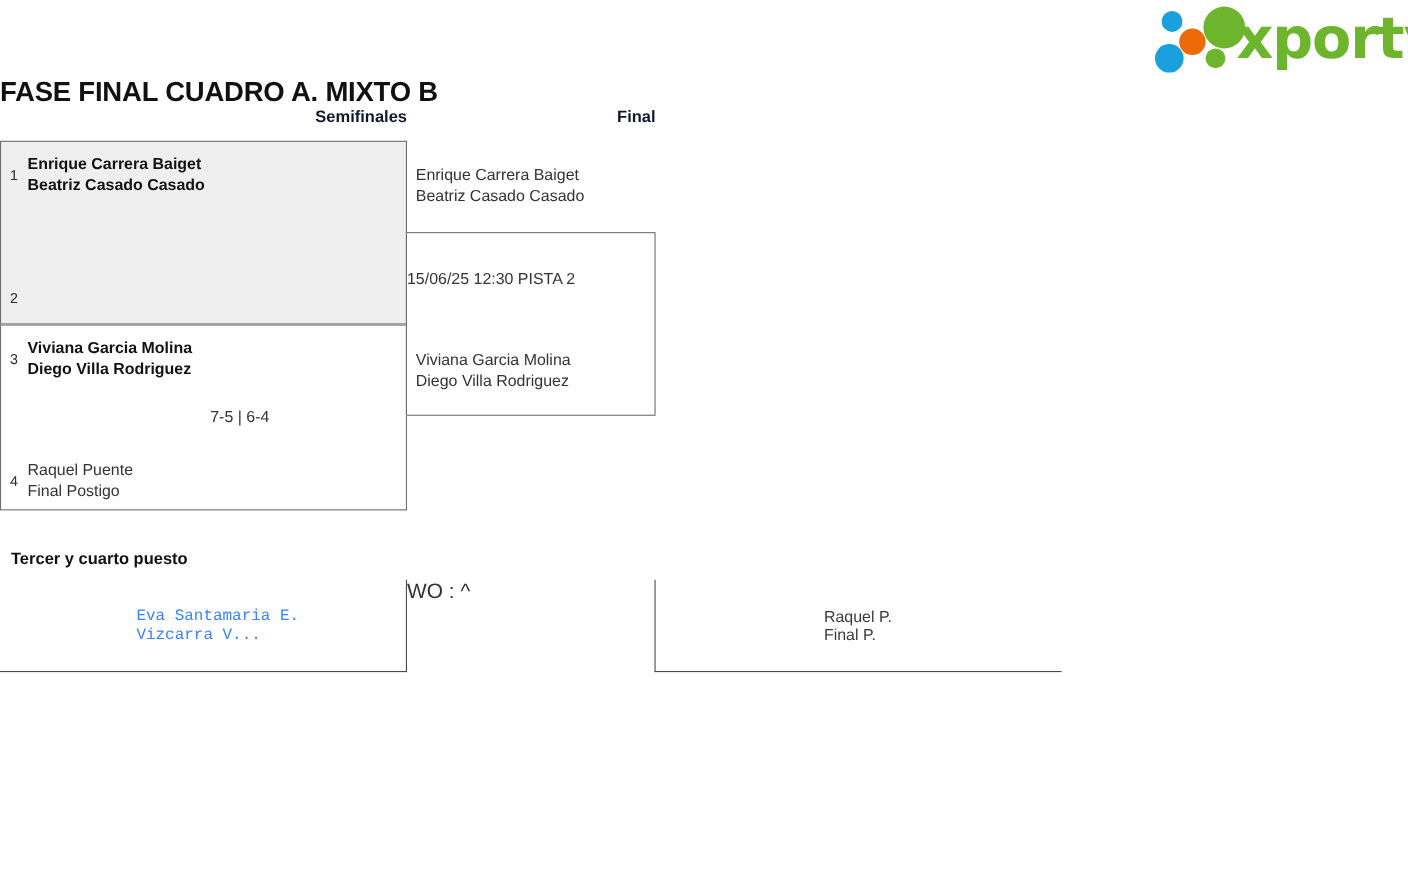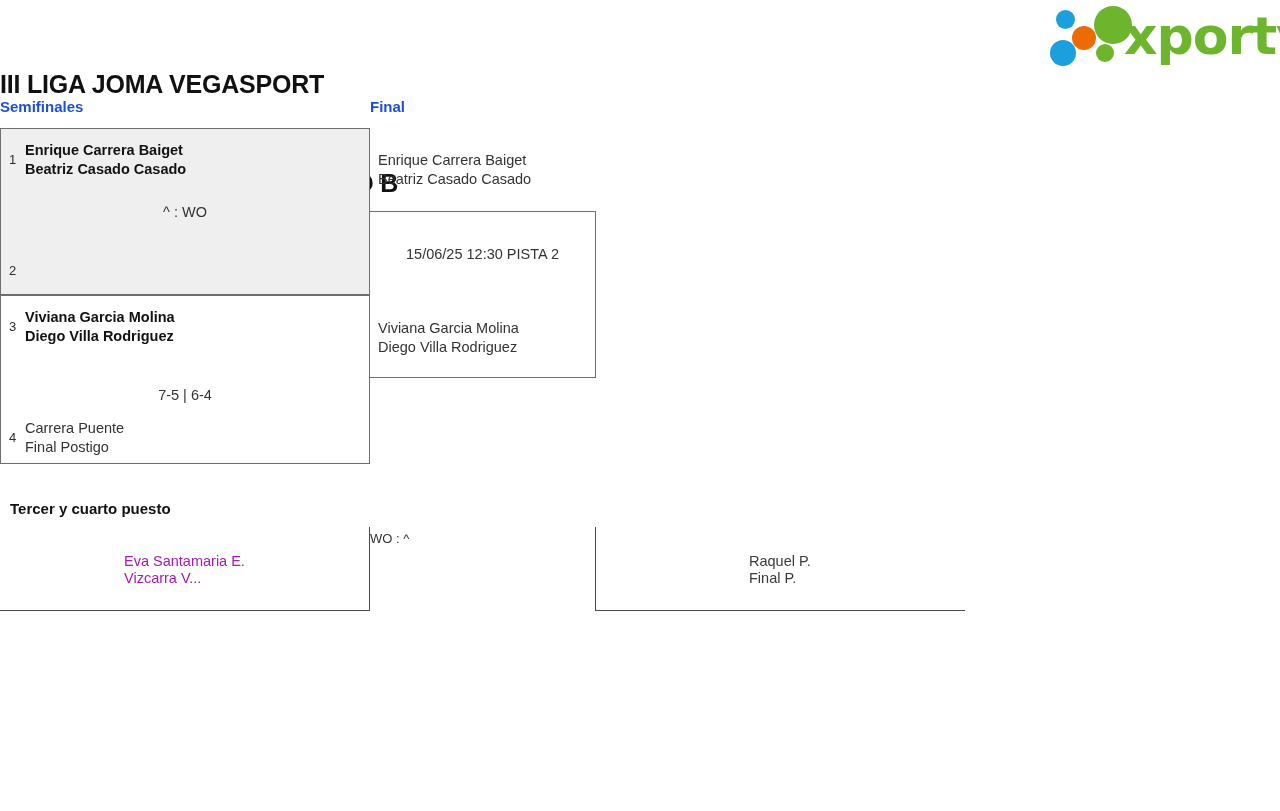--- a/index.html
+++ b/index.html
@@ -73,22 +73,22 @@
     color: #6cb52d;
     letter-spacing: -1px;
     font-family: "DejaVu Sans", sans-serif;
   }
 
   
   .round-header {
     position: absolute;
     font-size: 15px;
     font-weight: 700;
-    color: #1d4ed8;
-    text-align: left;
+    color: #0f172a;
+    text-align: right;
     line-height: 20px;
   }
   #round-header-semis { left: 0px;   top: 97px; width: 370px; }
   #round-header-final { left: 370px; top: 97px; width: 226px; }
 
   
   .match-box {
     position: absolute;
     box-sizing: border-box;
     border: 1px solid #6f6f6f;
@@ -148,39 +148,39 @@
   .match-score {
     position: absolute;
     left: 0;
     width: 100%;
     text-align: center;
     font-size: 14.5px;
     line-height: 19px;
     color: #333333;
   }
   #sf1-score { top: 74px; }
-  #sf2-score { top: 90px; }
+  #sf2-score { top: 75px; padding-left: 33px; }
 
   
   .final-team {
     position: absolute;
     left: 8px;
     font-size: 14.5px;
     line-height: 19px;
     color: #333333;
   }
   .final-team .nm { display: block; white-space: nowrap; }
   #final-team-top    { top: -61px; }
   #final-team-bottom { top: 107px; }
   #final-schedule {
     position: absolute;
     left: 0;
     top: 33px;
     width: 100%;
-    text-align: center;
+    text-align: left;
     font-size: 14.5px;
     line-height: 19px;
     color: #333333;
   }
 
   
   #third-place-title {
     position: absolute;
     left: 10px;
     top: 499px;
@@ -211,47 +211,47 @@
     border-bottom: 1px solid #4a4a4a;
     background: transparent;
     text-decoration: underline;
   }
   #third-team-left {
     position: absolute;
     left: 124px;
     top: 26px;
     font-size: 14.5px;
     line-height: 17px;
-    color: #a21caf;
+    color: #3b82f6;
+    font-family: Liberation Mono, monospace;
   }
   #third-team-right {
     position: absolute;
     left: 153px;
     top: 26px;
     font-size: 14.5px;
     line-height: 17px;
     color: #3a3a3a;
   }
   .third-team .nm { display: block; white-space: nowrap; }
   #third-place-score {
     position: absolute;
     left: 370px;
     top: 529px;
-    font-size: 13px;
+    font-size: 19px;
     line-height: 19px;
     color: #333333;
     white-space: nowrap;
   }
 </style>
 </head>
 <body>
 
 <div id="tournament-header">
   <div id="tournament-title">
-    <span class="line">III LIGA JOMA VEGASPORT</span>
     <span class="line">FASE FINAL CUADRO A. MIXTO B</span>
   </div>
 
   <div id="brand-logo">
     <div id="logo-dots">
       <span class="dot dot-blue-top"></span>
       <span class="dot dot-orange"></span>
       <span class="dot dot-green-big"></span>
       <span class="dot dot-blue-big"></span>
       <span class="dot dot-green-sm"></span>
@@ -265,42 +265,41 @@
 
 <div class="match-box" id="match-sf1">
   <div class="team-row winner" id="sf1-team-top">
     <span class="seed">1</span>
     <span class="team-names">
       <span class="nm">Enrique Carrera Baiget</span>
       <span class="nm">Beatriz Casado Casado</span>
     </span>
   </div>
 
-  <div class="match-score" id="sf1-score">^ : WO</div>
 
   <div class="team-row" id="sf1-team-bottom">
     <span class="seed">2</span>
   </div>
 </div>
 
 <div class="match-box" id="match-sf2">
   <div class="team-row winner" id="sf2-team-top">
     <span class="seed">3</span>
     <span class="team-names">
       <span class="nm">Viviana Garcia Molina</span>
       <span class="nm">Diego Villa Rodriguez</span>
     </span>
   </div>
 
   <div class="match-score" id="sf2-score">7-5 | 6-4</div>
 
   <div class="team-row" id="sf2-team-bottom">
     <span class="seed">4</span>
     <span class="team-names">
-      <span class="nm">Carrera Puente</span>
+      <span class="nm">Raquel Puente</span>
       <span class="nm">Final Postigo</span>
     </span>
   </div>
 </div>
 
 <div class="match-box" id="match-final">
   <div class="final-team" id="final-team-top">
     <span class="nm">Enrique Carrera Baiget</span>
     <span class="nm">Beatriz Casado Casado</span>
   </div>

